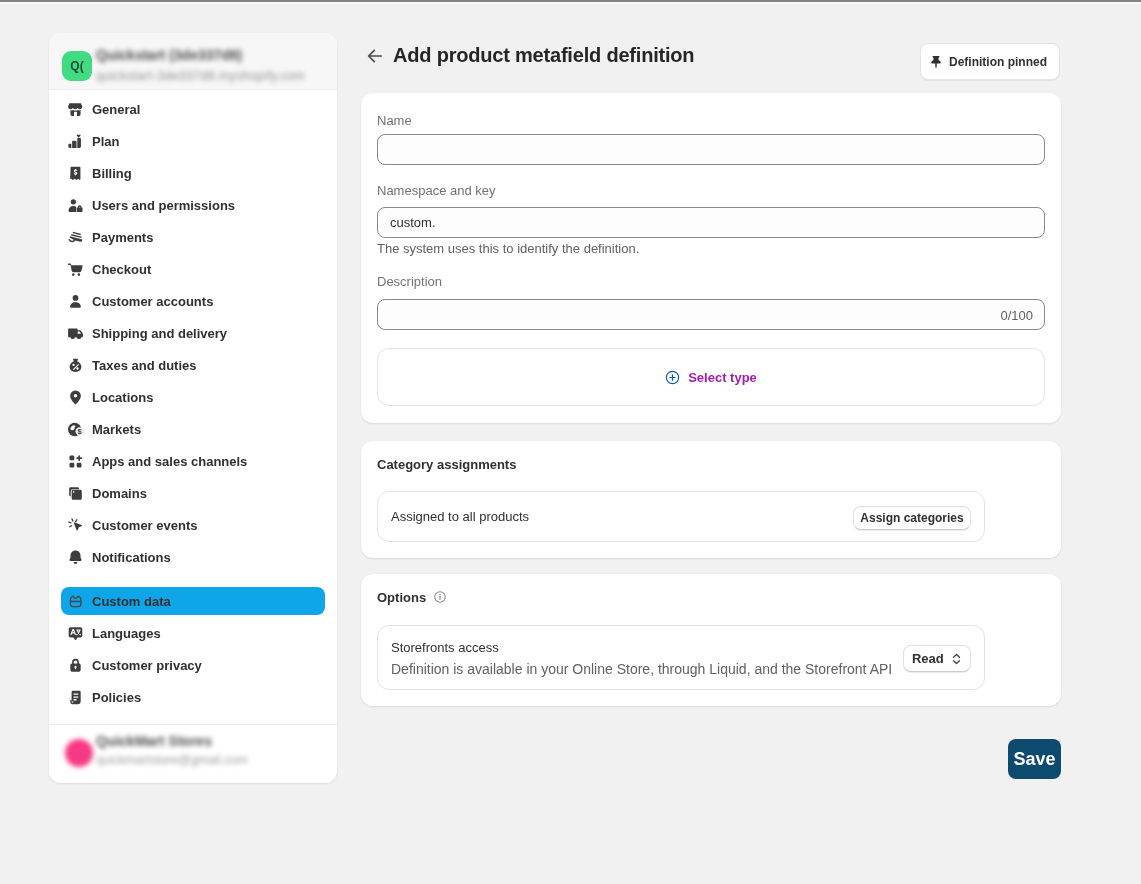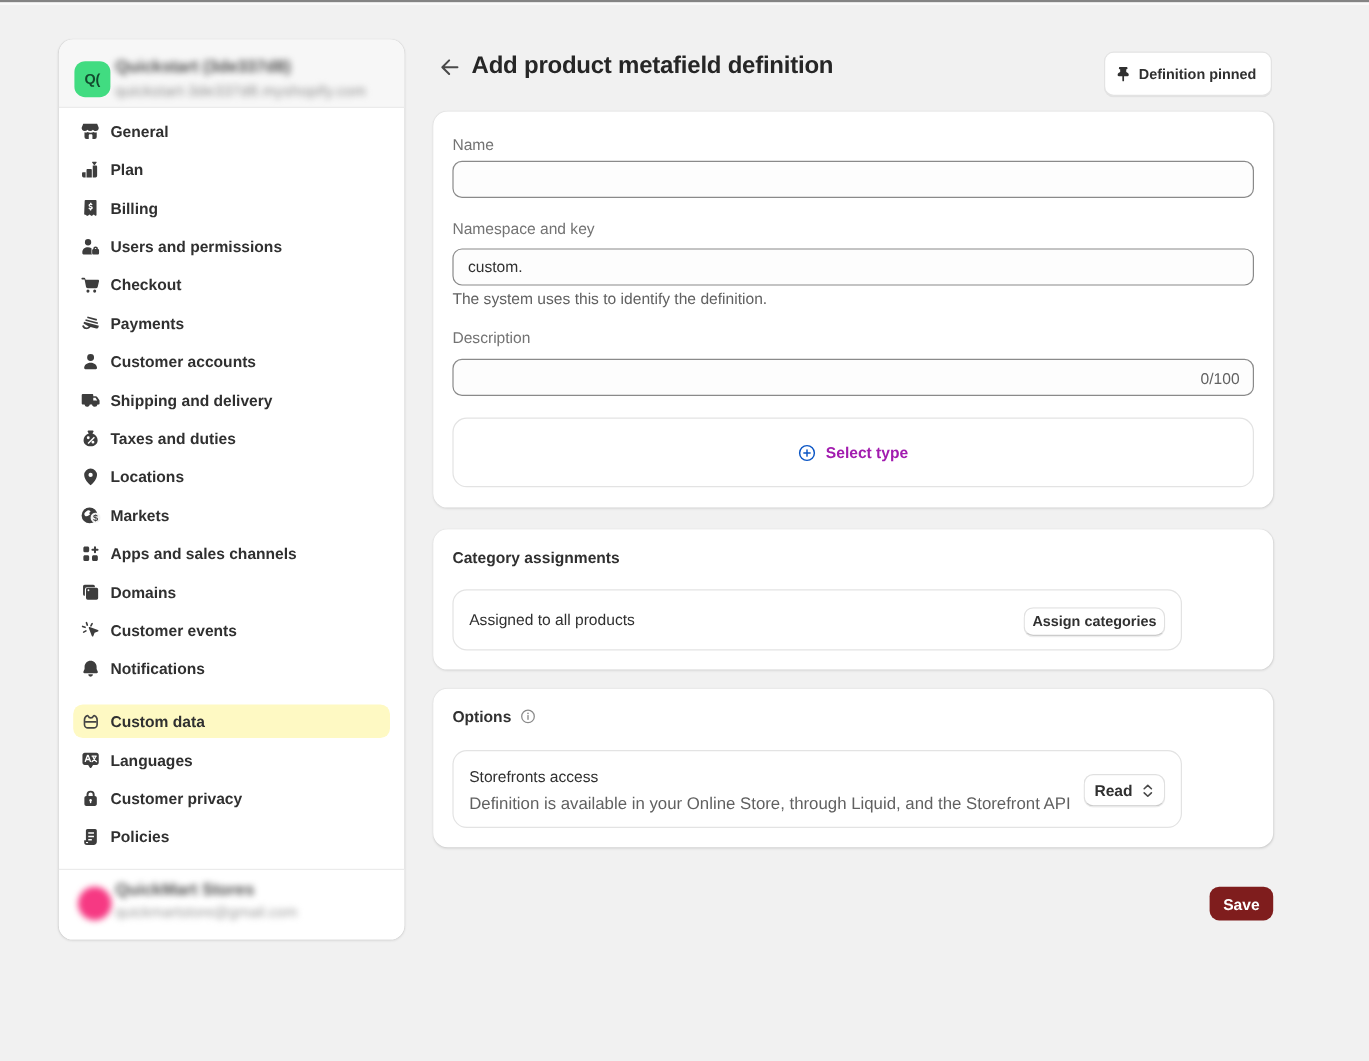--- a/index.html
+++ b/index.html
@@ -33,21 +33,21 @@
 }
 .sb-name { position:absolute; left:47px; top:14px; font-size:14px; font-weight:bold; color:#4d4d4d; filter:blur(2.6px); white-space:nowrap; }
 .sb-domain { position:absolute; left:47px; top:36px; font-size:12.5px; letter-spacing:0.3px; color:#8d8d8d; filter:blur(2.7px); white-space:nowrap; }
 .nav { position:absolute; top:58px; left:12px; right:12px; }
 .nav-item {
   height:28px; margin-top:4px; display:flex; align-items:center;
   padding-left:6px; border-radius:8px;
   font-size:13px; font-weight:bold; color:#303030;
 }
 .nav-item:first-child { margin-top:4px; }
-.nav-item.sel { background:#fef9c3;margin-top:16px; }
+.nav-item.sel { background:#0ea5e9;margin-top:16px; }
 .nav-item svg { width:17px; height:17px; margin-right:8px; flex:none; }
 .sb-foot {
   position:absolute; left:0; right:0; bottom:0; height:59px;
   border-top:1px solid #ebebeb; background:#fff;
 }
 .ft-avatar { position:absolute; left:16px; top:14px; width:28px; height:28px; border-radius:50%; background:#f63983; filter:blur(2.5px); }
 .ft-name { position:absolute; left:47px; top:8px; font-size:14px; font-weight:bold; color:#4d4d4d; filter:blur(2.6px); white-space:nowrap; }
 .ft-mail { position:absolute; left:47px; top:28px; font-size:12.5px; color:#9a9a9a; filter:blur(2.8px); white-space:nowrap; }
 
 
@@ -92,23 +92,23 @@
   position:absolute; left:16px; width:608px;
   border:1px solid #e3e3e3; border-radius:12px; background:#fff;
 }
 .btn {
   position:absolute; background:#fff; border:1px solid #e0e0e0; border-radius:8px;
   box-shadow:0 1px 0 rgba(0,0,0,.07); border-bottom-color:#ccc;
   display:flex; align-items:center; justify-content:center;
   font-size:12px; font-weight:bold; color:#303030;
 }
 .save {
-  position:absolute; left:647px; top:739px; width:53px; height:28px;
-  background:#7f1d1d; border-radius:8px; color:#fff;
-  font-size:13px; font-weight:bold;
+  position:absolute; left:647px; top:739px; width:53px; height:40px;
+  background:#0c4a6e; border-radius:8px; color:#fff;
+  font-size:18px; font-weight:bold;
   display:flex; align-items:center; justify-content:center;
 }
 </style>
 </head>
 <body>
 <div class="topstrip"></div>
 <div class="topstrip2"></div>
 
 <div class="sidebar">
   <div class="sb-head">
@@ -125,27 +125,27 @@
           <path fill="#3d3d3d" d="M11.9 2h3.6a.5.5 0 0 1 .4.8l-1.8 2.4a.5.5 0 0 1-.8 0l-1.8-2.4a.5.5 0 0 1 .4-.8z"></path>
         </svg>Plan</div>
       <div class="nav-item"><svg viewBox="0 0 20 20">
           <path fill="#3d3d3d" fill-rule="evenodd" d="M5 2h10c.4 0 .8.3.8.8v13.9c0 .6-.7 1-1.2.6l-1.5-1.1-1.7 1.2c-.2.2-.6.2-.8 0L9 16.2l-1.7 1.2c-.3.2-.6.2-.9 0l-1.5-1.1c-.5.4-1.2 0-1.2-.6L4.2 2.8c0-.5.4-.8.8-.8zm5.7 3.4c.6.2 1 .6 1.3 1.1l-1.3.7c-.2-.3-.4-.5-.8-.5s-.7.2-.7.5c0 .3.2.4 1 .6 1 .3 1.9.6 1.9 1.8 0 .9-.6 1.5-1.5 1.7v.9H9.3v-.9c-.8-.2-1.3-.7-1.5-1.4l1.4-.5c.1.4.4.7.9.7.4 0 .7-.2.7-.5s-.3-.4-1-.6c-1-.3-1.8-.7-1.8-1.8 0-.8.6-1.4 1.4-1.6v-.9h1.4v.7z"></path>
         </svg>Billing</div>
       <div class="nav-item"><svg viewBox="0 0 20 20">
           <path fill="#3d3d3d" d="M7.5 2.6a3.1 3.1 0 1 1 0 6.2 3.1 3.1 0 0 1 0-6.2zM1.9 15.3c0-2.7 2.4-4.7 5.5-4.7 1.3 0 2.5.4 3.5 1v4.6c0 .6.2 1.1.5 1.5H3a1.1 1.1 0 0 1-1.1-1.1v-1.3z"></path>
           <path fill="#3d3d3d" fill-rule="evenodd" d="M14.9 9.8a2.3 2.3 0 0 1 2.3 2.3v.3a1.2 1.2 0 0 1 1.1 1.2v2.9a1.2 1.2 0 0 1-1.2 1.2h-4.4a1.2 1.2 0 0 1-1.2-1.2v-2.9c0-.6.5-1.1 1.1-1.2v-.3a2.3 2.3 0 0 1 2.3-2.3zm0 1.6a.8.8 0 0 0-.8.8v.2h1.5v-.2a.8.8 0 0 0-.7-.8z"></path>
         </svg>Users and permissions</div>
       <div class="nav-item"><svg viewBox="0 0 20 20">
+          <path fill="#3d3d3d" d="M7 3.2 16.3 5.7l-.4 1.6L6.6 4.8 7 3.2zM5.2 5.9l12.1 3.2-.4 1.6L4.8 7.5l.4-1.6zM3.5 8.4l14.6 3.9-.4 1.4a1.8 1.8 0 0 1-2.2 1.3l-5.5-1.5a4.6 4.6 0 0 1-4.2 2.1c-2-.1-3.8-1.5-4.2-3.4l1.8-.4c.3 1.2 1.3 2 2.5 2.1.9.1 1.7-.3 2.3-.9L3.1 10l.4-1.6z"></path>
+        </svg>Payments</div>
+      <div class="nav-item"><svg viewBox="0 0 20 20">
           <path fill="#3d3d3d" d="M1.7 2.8h1.6c.8 0 1.4.5 1.6 1.3l.2.8h12.2c.6 0 1.1.6 1 1.2L17 11.6a2 2 0 0 1-2 1.6H7.5a2 2 0 0 1-2-1.6L4.1 4.7H1.7a1 1 0 0 1 0-1.9z"></path>
           <circle cx="7.4" cy="16" r="1.5" fill="#3d3d3d"></circle>
           <circle cx="14" cy="16" r="1.5" fill="#3d3d3d"></circle>
         </svg>Checkout</div>
-      <div class="nav-item"><svg viewBox="0 0 20 20">
-          <path fill="#3d3d3d" d="M7 3.2 16.3 5.7l-.4 1.6L6.6 4.8 7 3.2zM5.2 5.9l12.1 3.2-.4 1.6L4.8 7.5l.4-1.6zM3.5 8.4l14.6 3.9-.4 1.4a1.8 1.8 0 0 1-2.2 1.3l-5.5-1.5a4.6 4.6 0 0 1-4.2 2.1c-2-.1-3.8-1.5-4.2-3.4l1.8-.4c.3 1.2 1.3 2 2.5 2.1.9.1 1.7-.3 2.3-.9L3.1 10l.4-1.6z"></path>
-        </svg>Payments</div>
       <div class="nav-item"><svg viewBox="0 0 20 20">
           <path fill="#3d3d3d" d="M10 2.4a3.4 3.4 0 1 1 0 6.8 3.4 3.4 0 0 1 0-6.8zM3.7 16.2c0-3 2.6-5.3 6.3-5.3s6.3 2.3 6.3 5.3c0 .6-.5 1.1-1.1 1.1H4.8a1.1 1.1 0 0 1-1.1-1.1z"></path>
         </svg>Customer accounts</div>
       <div class="nav-item"><svg viewBox="0 0 20 20">
           <path fill="#3d3d3d" fill-rule="evenodd" d="M2.3 4h9.3c.6 0 1 .5 1 1v1.1h2.4c.6 0 1.2.3 1.5.8l2 3c.2.3.3.7.3 1v2.4c0 .6-.5 1-1 1h-1a2.7 2.7 0 0 1-5.3 0H9.3a2.7 2.7 0 0 1-5.3 0H2.3a1 1 0 0 1-1-1V5a1 1 0 0 1 1-1zm10.3 3.7v2.5h3.9L14.8 7.7h-2.2z"></path>
           <circle cx="6.7" cy="14.4" r="1.6" fill="#3d3d3d"></circle>
           <circle cx="13.3" cy="14.4" r="1.6" fill="#3d3d3d"></circle>
         </svg>Shipping and delivery</div>
       <div class="nav-item"><svg viewBox="0 0 20 20">
           <path fill="#3d3d3d" fill-rule="evenodd" d="M7.9 2.1h4.2c.7 0 1.1.8.7 1.3l-1 1.5c2.9 1 5.1 3.5 5.1 6.7 0 3.4-2.6 6-6.9 6s-6.9-2.6-6.9-6c0-3.2 2.2-5.7 5.1-6.7l-1-1.5c-.4-.5 0-1.3.7-1.3zM7.7 7.8a1.4 1.4 0 1 0 0 2.8 1.4 1.4 0 0 0 0-2.8zm4.6 4.3a1.4 1.4 0 1 0 0 2.8 1.4 1.4 0 0 0 0-2.8zm.9-3.9L7 14.4l1 1 6.2-6.2-1-1z"></path>

